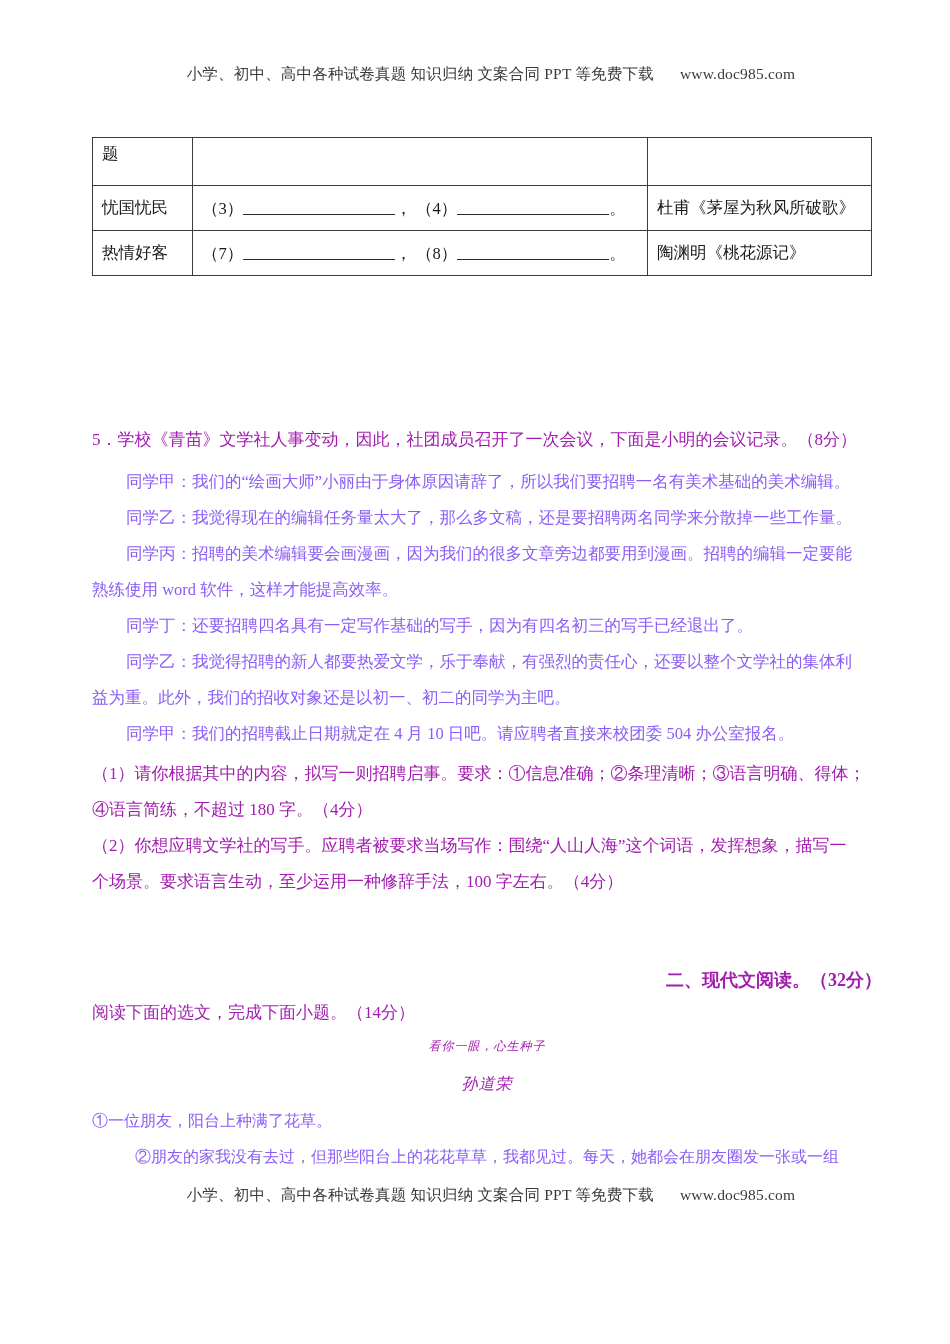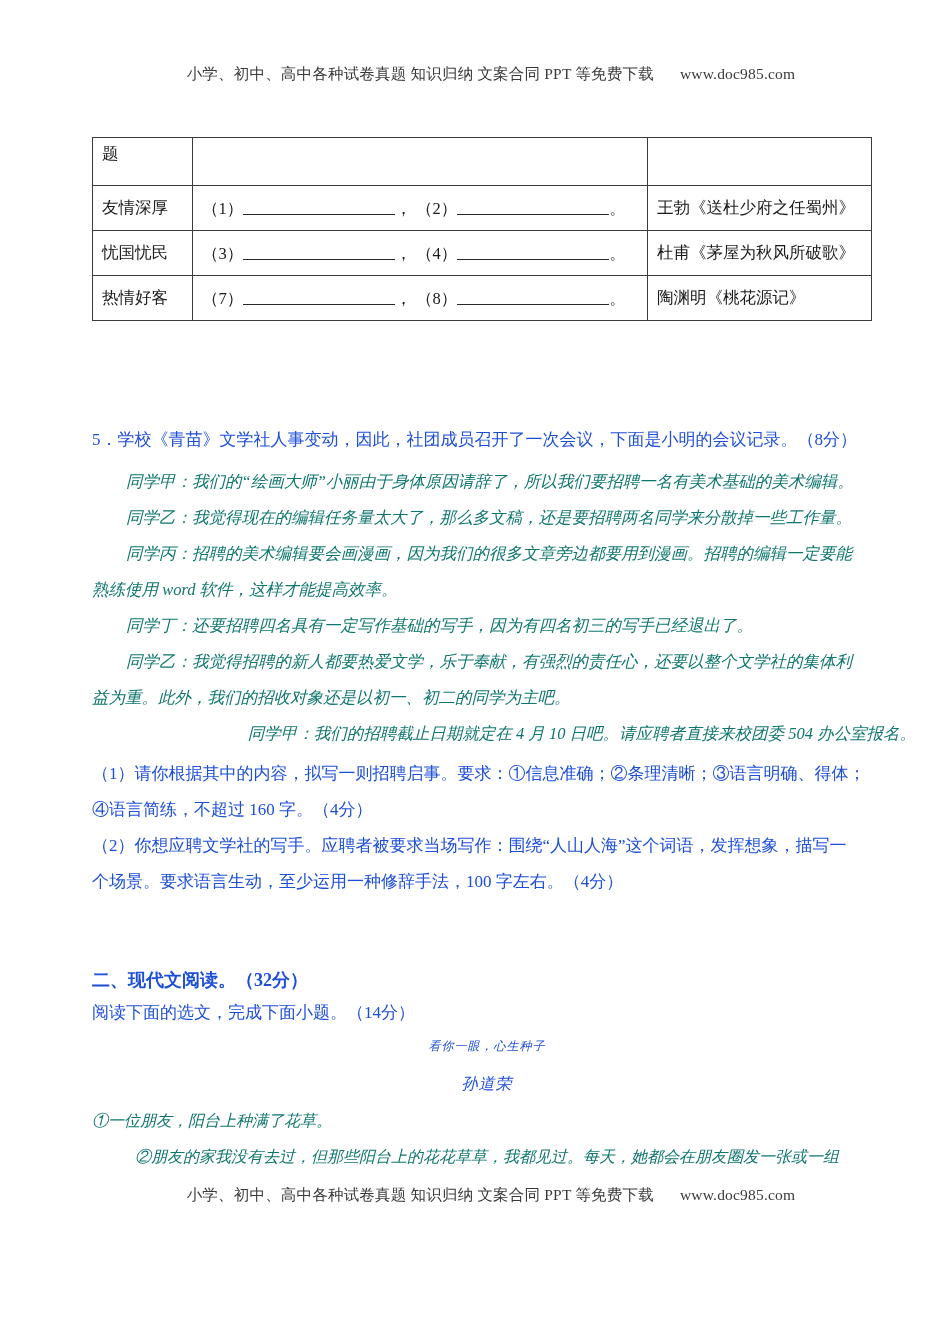--- a/index.html
+++ b/index.html
@@ -85,31 +85,30 @@
   .bl-b { width: 152px; }
   .gap-comma { letter-spacing: 0; }
 
   
   .blk {
     position: absolute;
     left: 76px;
     width: 790px;
     font-family: "Liberation Serif", "DejaVu Serif", serif;
     font-size: 17px;
-    color: #1d4ed8;
+    color: #a21caf;
     line-height: 1.0;
     white-space: nowrap;
   }
 
   
   .kai {
     font-family: "Liberation Serif", "DejaVu Serif", serif;
-    font-style: italic;
     font-size: 16.5px;
-    color: #0f766e;
+    color: #8b5cf6;
   }
   .kai-ind { padding-left: 34px; }
 
   .song { font-family: "Liberation Serif", "DejaVu Serif", serif; }
 
   .sec-head {
     font-weight: bold;
     font-size: 18px;
   }
   .centered {
@@ -143,28 +142,20 @@
         <col class="col-blanks">
         <col class="col-source">
     </colgroup>
     <tbody>
       <tr class="header-row">
         <td>题</td>
         <td></td>
         <td></td>
       </tr>
 
-      <tr>
-        <td>友情深厚</td>
-        <td class="blank-cell">
-          <span>（1）</span><span class="blank-line bl-a"></span><span class="gap-comma">，</span>
-          <span>（2）</span><span class="blank-line bl-b"></span><span>。</span>
-        </td>
-        <td>王勃《送杜少府之任蜀州》</td>
-      </tr>
 
       <tr>
         <td>忧国忧民</td>
         <td class="blank-cell">
           <span>（3）</span><span class="blank-line bl-a"></span><span class="gap-comma">，</span>
           <span>（4）</span><span class="blank-line bl-b"></span><span>。</span>
         </td>
         <td>杜甫《茅屋为秋风所破歌》</td>
       </tr>
 
@@ -182,28 +173,28 @@
 
   <div class="blk song" style="top:431px;">5．学校《青苗》文学社人事变动，因此，社团成员召开了一次会议，下面是小明的会议记录。（8分）</div>
 
   <div class="blk kai kai-ind" style="top:474px;">同学甲：我们的“绘画大师”小丽由于身体原因请辞了，所以我们要招聘一名有美术基础的美术编辑。</div>
   <div class="blk kai kai-ind" style="top:510px;">同学乙：我觉得现在的编辑任务量太大了，那么多文稿，还是要招聘两名同学来分散掉一些工作量。</div>
   <div class="blk kai kai-ind" style="top:546px;">同学丙：招聘的美术编辑要会画漫画，因为我们的很多文章旁边都要用到漫画。招聘的编辑一定要能</div>
   <div class="blk kai" style="top:582px;">熟练使用 word 软件，这样才能提高效率。</div>
   <div class="blk kai kai-ind" style="top:654px;">同学乙：我觉得招聘的新人都要热爱文学，乐于奉献，有强烈的责任心，还要以整个文学社的集体利</div>
   <div class="blk kai kai-ind" style="top:618px;">同学丁：还要招聘四名具有一定写作基础的写手，因为有四名初三的写手已经退出了。</div>
   <div class="blk kai" style="top:690px;">益为重。此外，我们的招收对象还是以初一、初二的同学为主吧。</div>
-  <div class="blk kai kai-ind" style="top:726px;text-align:right;">同学甲：我们的招聘截止日期就定在 4 月 10 日吧。请应聘者直接来校团委 504 办公室报名。</div>
+  <div class="blk kai kai-ind" style="top:726px;">同学甲：我们的招聘截止日期就定在 4 月 10 日吧。请应聘者直接来校团委 504 办公室报名。</div>
 
   <div class="blk song" style="top:765px;">（1）请你根据其中的内容，拟写一则招聘启事。要求：①信息准确；②条理清晰；③语言明确、得体；</div>
-  <div class="blk song" style="top:801px;">④语言简练，不超过 160 字。（4分）</div>
+  <div class="blk song" style="top:801px;">④语言简练，不超过 180 字。（4分）</div>
   <div class="blk song" style="top:837px;">（2）你想应聘文学社的写手。应聘者被要求当场写作：围绕“人山人海”这个词语，发挥想象，描写一</div>
   <div class="blk song" style="top:873px;">个场景。要求语言生动，至少运用一种修辞手法，100 字左右。（4分）</div>
 
-  <div class="blk song sec-head" style="top:971px;">二、现代文阅读。（32分）</div>
+  <div class="blk song sec-head" style="top:971px;text-align:right;">二、现代文阅读。（32分）</div>
   <div class="blk song" style="top:1004px;">阅读下面的选文，完成下面小题。（14分）</div>
 
   <div class="blk centered art-title" style="top:1040px;">看你一眼，心生种子</div>
   <div class="blk centered art-author" style="top:1076px;">孙道荣</div>
 
   <div class="blk kai para-num" style="top:1113px;">①一位朋友，阳台上种满了花草。</div>
   <div class="blk kai para-num" style="top:1149px;text-align:center;">②朋友的家我没有去过，但那些阳台上的花花草草，我都见过。每天，她都会在朋友圈发一张或一组</div>
 
   <div class="running-foot">
     <span>小学、初中、高中各种试卷真题 知识归纳 文案合同 PPT 等免费下载</span><span class="rh-url">www.doc985.com</span>

